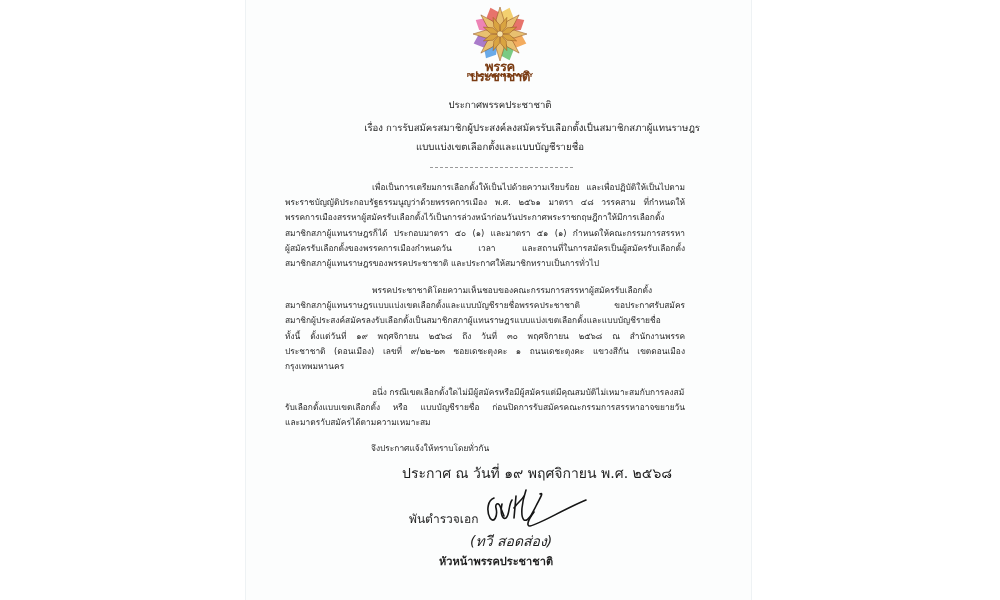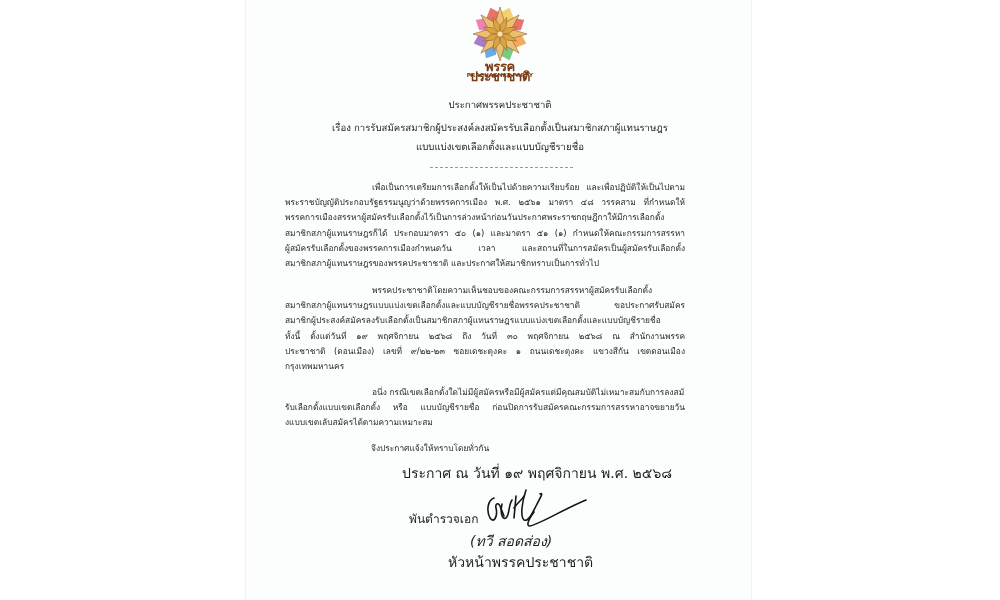--- a/index.html
+++ b/index.html
@@ -21,42 +21,42 @@
     .logo-th {
       position: absolute; left: 0; top: 58px; width: 70px; text-align: center;
       font-size: 13px; font-weight: bold; color: #7a3b12; line-height: 10px; letter-spacing: -0.3px;
     }
     .logo-en {
       position: absolute; left: 0; top: 68px; width: 70px; text-align: center;
       font-size: 5.5px; font-weight: bold; color: #7a3b12; line-height: 7px; letter-spacing: 0.2px;
     }
     .txt { position: absolute; color: #1e1e1e; font-size: 8.6px; line-height: 12px; white-space: nowrap; }
     .title { left: 300px; width: 400px; top: 99px; font-size: 9.6px; text-align: center; }
-    .subject1 { left: 300px; width: 400px; top: 122px; font-size: 9.6px; text-align: center; }
+    .subject1 { left: 300px; width: 400px; top: 122px; font-size: 9.6px; text-align: right; }
     .subject2 { left: 300px; width: 400px; top: 141px; font-size: 9.6px; text-align: center; }
     .divider {
       position: absolute; left: 430px; top: 167px; width: 143px; height: 0;
       border-top: 1px dashed #9a9a9a;
     }
     .para { position: absolute; left: 285px; width: 400px; }
     .para .line {
       display: block; font-size: 8.4px; line-height: 15.2px; color: #1e1e1e;
       white-space: nowrap; overflow: hidden; text-align: justify; text-align-last: justify;
     }
     .para .line.indent { padding-left: 87px; }
     .para .line.last { text-align-last: left; }
     .p1 { top: 180px; }
     .p2 { top: 283px; }
     .p3 { top: 385px; }
     .closing { left: 371px; top: 442px; font-size: 8.4px; text-align: center; }
     .dateline { left: 402px; top: 467px; font-size: 14px; }
     .rank { left: 409px; top: 513px; font-size: 12px; }
     .signature { position: absolute; left: 482px; top: 486px; width: 108px; height: 46px; }
     .signame { left: 470px; top: 535px; font-size: 14px; font-style: italic; }
-    .sigpos { left: 448px; top: 556px; font-size: 14px; }
+    .sigpos { left: 439px; top: 556px; font-size: 11px; font-weight: bold; }
   </style>
 </head>
 <body>
 
 <div class="page"></div>
 
 <div class="logo">
   <svg width="70" height="58" viewBox="-35 -30 70 58">
     <g>
 
@@ -115,21 +115,21 @@
   <span class="line">สมาชิกสภาผู้แทนราษฎรแบบแบ่งเขตเลือกตั้งและแบบบัญชีรายชื่อพรรคประชาชาติ ขอประกาศรับสมัคร</span>
   <span class="line">สมาชิกผู้ประสงค์สมัครลงรับเลือกตั้งเป็นสมาชิกสภาผู้แทนราษฎรแบบแบ่งเขตเลือกตั้งและแบบบัญชีรายชื่อ</span>
   <span class="line">ทั้งนี้ ตั้งแต่วันที่ ๑๙ พฤศจิกายน ๒๕๖๘ ถึง วันที่ ๓๐ พฤศจิกายน ๒๕๖๘ ณ สำนักงานพรรค</span>
   <span class="line">ประชาชาติ (ดอนเมือง) เลขที่ ๙/๒๒-๒๓ ซอยเดชะตุงคะ ๑ ถนนเดชะตุงคะ แขวงสีกัน เขตดอนเมือง</span>
   <span class="line last">กรุงเทพมหานคร</span>
 </div>
 
 <div class="para p3">
   <span class="line indent">อนึ่ง กรณีเขตเลือกตั้งใดไม่มีผู้สมัครหรือมีผู้สมัครแต่มีคุณสมบัติไม่เหมาะสมกับการลงสมัคร</span>
   <span class="line">รับเลือกตั้งแบบเขตเลือกตั้ง หรือ แบบบัญชีรายชื่อ ก่อนปิดการรับสมัครคณะกรรมการสรรหาอาจขยายวัน</span>
-  <span class="line last">งแบบเขตเลับสมัครได้ตามความเหมาะสม</span>
+  <span class="line last">และมาตราับสมัครได้ตามความเหมาะสม</span>
 </div>
 
 <div class="txt closing">จึงประกาศแจ้งให้ทราบโดยทั่วกัน</div>
 <div class="txt dateline">ประกาศ ณ วันที่ ๑๙  พฤศจิกายน พ.ศ. ๒๕๖๘</div>
 <div class="txt rank">พันตำรวจเอก</div>
 
 <svg class="signature" viewBox="0 0 108 46">
   <g fill="none" stroke="#151515" stroke-width="1.6" stroke-linecap="round" stroke-linejoin="round">
     <path d="M12,12 C6,14 4,24 8,32 C12,38 16,30 14,22 C13,18 16,16 18,20 L22,30"></path>
     <path d="M20,18 C18,26 20,34 24,32 C28,28 26,20 30,14"></path>

